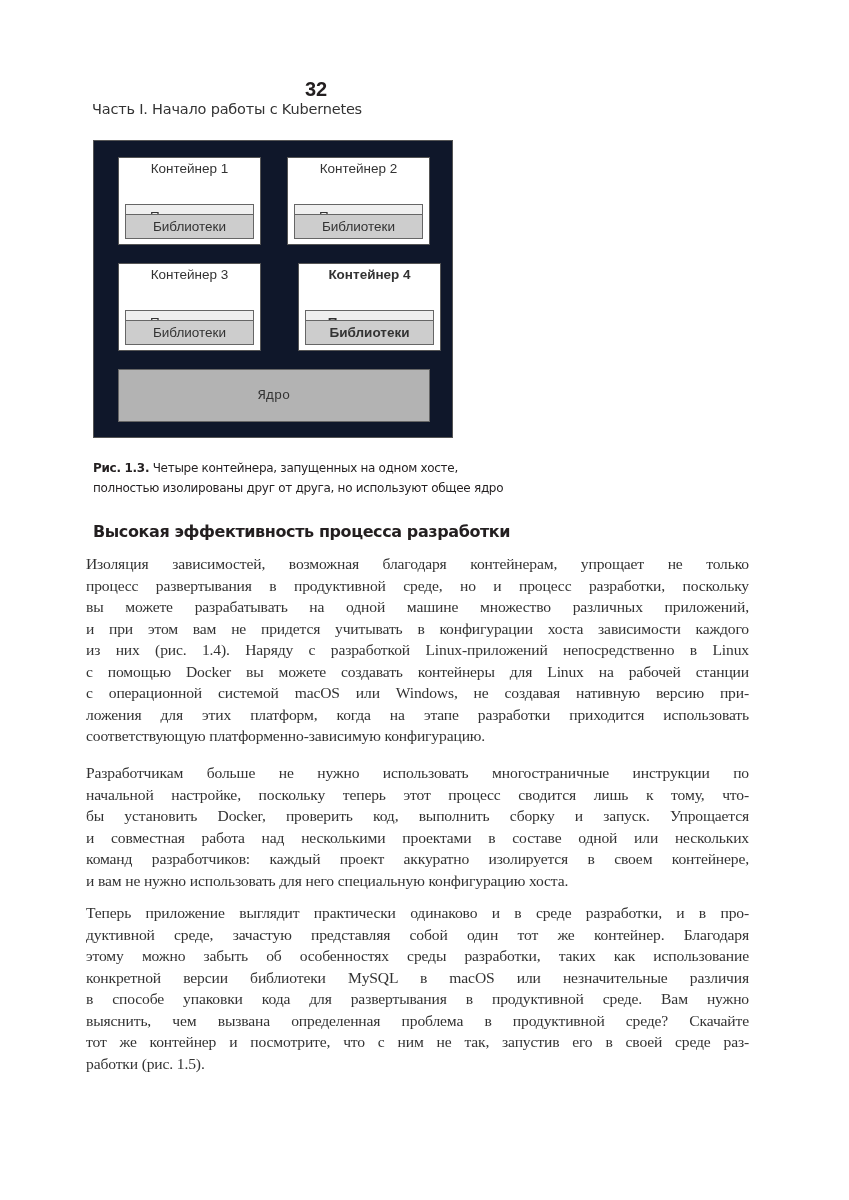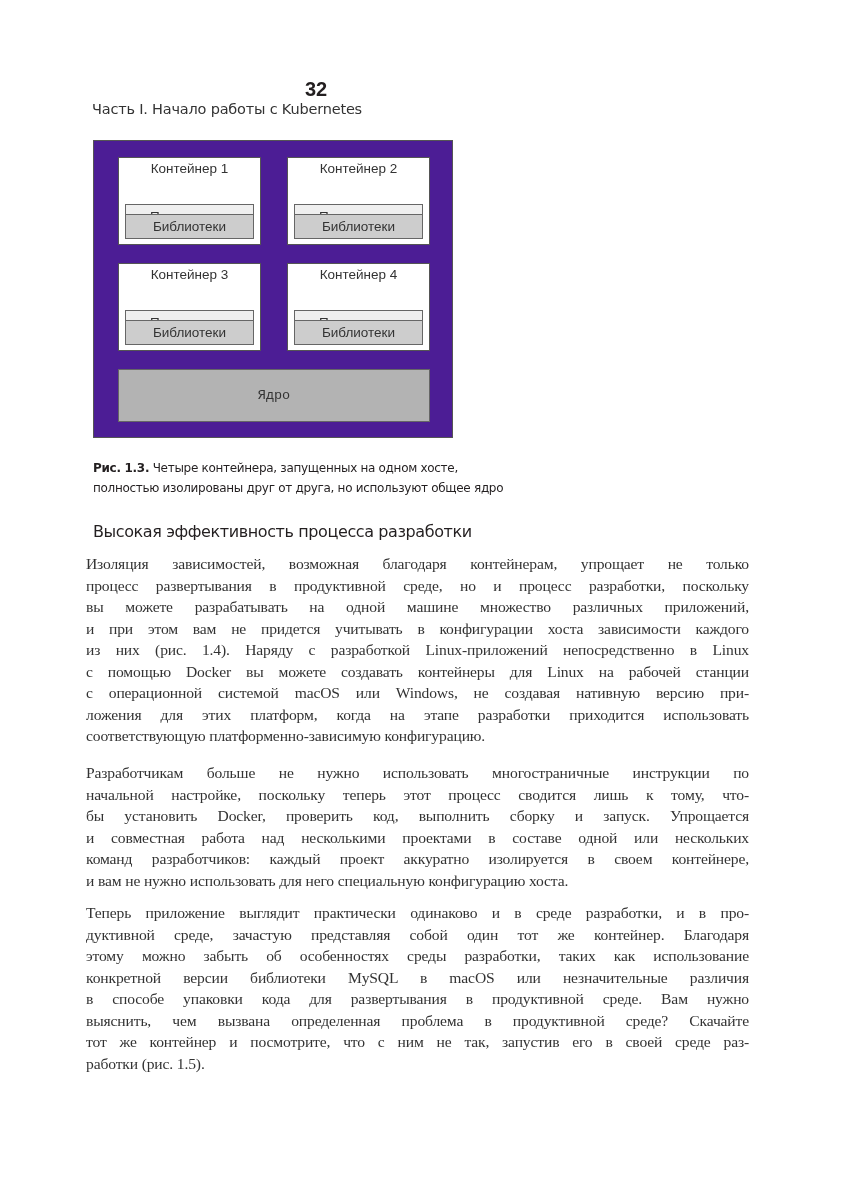--- a/index.html
+++ b/index.html
@@ -1,36 +1,36 @@
 <!DOCTYPE html>
 <html><head>
   <meta charset="utf-8">
   <style>
     html, body { margin: 0; padding: 0; background: #ffffff; }
     body { width: 849px; height: 1200px; position: relative; overflow: hidden; color: #231f20; }
     .header { position: absolute; left: 92px; top: 78px; height: 28px; display: flex; align-items: flex-end; flex-direction: column; }
     .page-num { font-family: "Liberation Sans", sans-serif; font-weight: bold; font-size: 20px; color: #231f20; width: 57px; }
     .running-title { font-family: "DejaVu Sans", sans-serif; font-size: 14.5px; color: #333; letter-spacing: -0.2px; }
 
-    .figure { position: absolute; left: 93px; top: 140px; width: 360px; height: 298px; border: 1px solid #555; box-sizing: border-box; background: #4c1d95; }
+    .figure { position: absolute; left: 93px; top: 140px; width: 360px; height: 298px; border: 1px solid #555; box-sizing: border-box; background: #0f172a; }
     .container { position: absolute; width: 143px; height: 88px; border: 1px solid #555; box-sizing: border-box; background: #fff; font-family: "Liberation Sans", sans-serif; }
     .container-title { position: absolute; left: 0; right: 0; top: 3px; text-align: center; font-size: 13.5px; color: #333; }
     .layer { position: absolute; left: 6px; width: 129px; height: 25px; border: 1px solid #666; box-sizing: border-box; text-align: center; line-height: 23px; font-size: 13.5px; color: #333; }
     .layer.app { top: 24px; background: #efefef; margin-top: 22px; }
     .layer.lib { top: 56px; background: #cdcdcd; }
     .c1 { left: 24px; top: 16px; }
     .c2 { left: 193px; top: 16px; }
     .c3 { left: 24px; top: 122px; }
-    .c4 { left: 193px; top: 122px; }
+    .c4 { left: 204px; top: 122px; font-weight: bold; }
     .kernel { position: absolute; left: 24px; top: 228px; width: 312px; height: 53px; border: 1px solid #666; box-sizing: border-box; background: #b3b3b3; text-align: center; line-height: 51px; font-family: Liberation Mono, monospace; font-size: 13.5px; color: #333; }
 
     .caption { position: absolute; left: 93px; top: 458px; width: 520px; font-family: "DejaVu Sans", sans-serif; font-size: 12px; line-height: 20px; color: #231f20; letter-spacing: -0.3px; }
     .caption b { font-weight: bold; }
 
-    .section-title { position: absolute; left: 93px; top: 522px; font-family: "DejaVu Sans", sans-serif; font-weight: normal; font-size: 16px; color: #231f20; letter-spacing: -0.4px; }
+    .section-title { position: absolute; left: 93px; top: 522px; font-family: "DejaVu Sans", sans-serif; font-weight: bold; font-size: 16px; color: #231f20; letter-spacing: -0.4px; }
 
     .body-text { position: absolute; left: 86px; width: 663px; font-family: Liberation Serif, serif; font-size: 15.6px; line-height: 21.5px; color: #333; text-align: justify; letter-spacing: -0.15px; }
     .p1 { top: 553px; }
     .p2 { top: 762px; }
     .p3 { top: 902px; }
     .line { display: block; text-align: justify; text-align-last: justify; white-space: nowrap; }
     .line.last { text-align-last: left; }
   </style>
 </head>
 <body>

